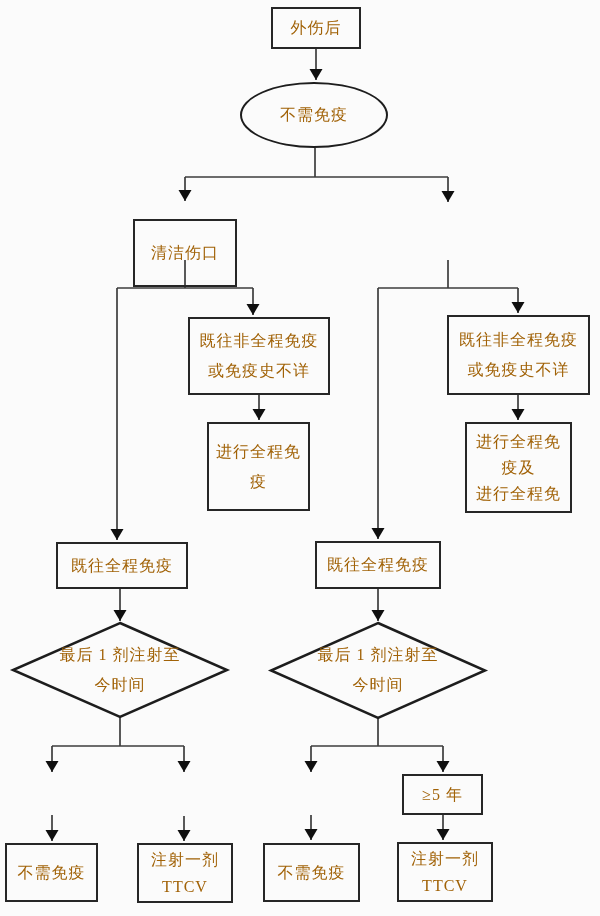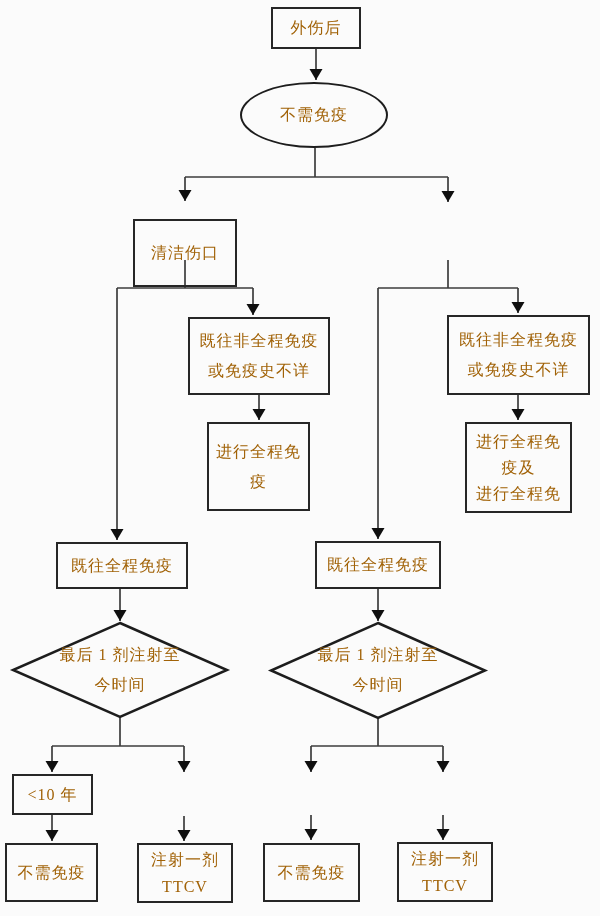--- a/index.html
+++ b/index.html
@@ -134,26 +134,26 @@
   <div class="node dtext" style="left:40px;top:639px;width:160px;height:62px">
     <div class="ln">最后 1 剂注射至</div>
     <div class="ln">今时间</div>
   </div>
 
   <div class="node dtext" style="left:298px;top:639px;width:160px;height:62px">
     <div class="ln">最后 1 剂注射至</div>
     <div class="ln">今时间</div>
   </div>
 
-  <div class="node rect" style="left:12px;top:774px;width:81px;height:41px">
-    <div class="ln">&lt;10 年</div>
-  </div>
 
 
 
+  <div class="node rect" style="left:402px;top:774px;width:81px;height:41px">
+    <div class="ln">≥5 年</div>
+  </div>
 
   <div class="node rect thick" style="left:5px;top:843px;width:93px;height:59px">
     <div class="ln">不需免疫</div>
   </div>
 
   <div class="node rect thick inj" style="left:137px;top:843px;width:96px;height:60px">
     <div class="ln">注射一剂</div>
     <div class="ln">TTCV</div>
   </div>
 

